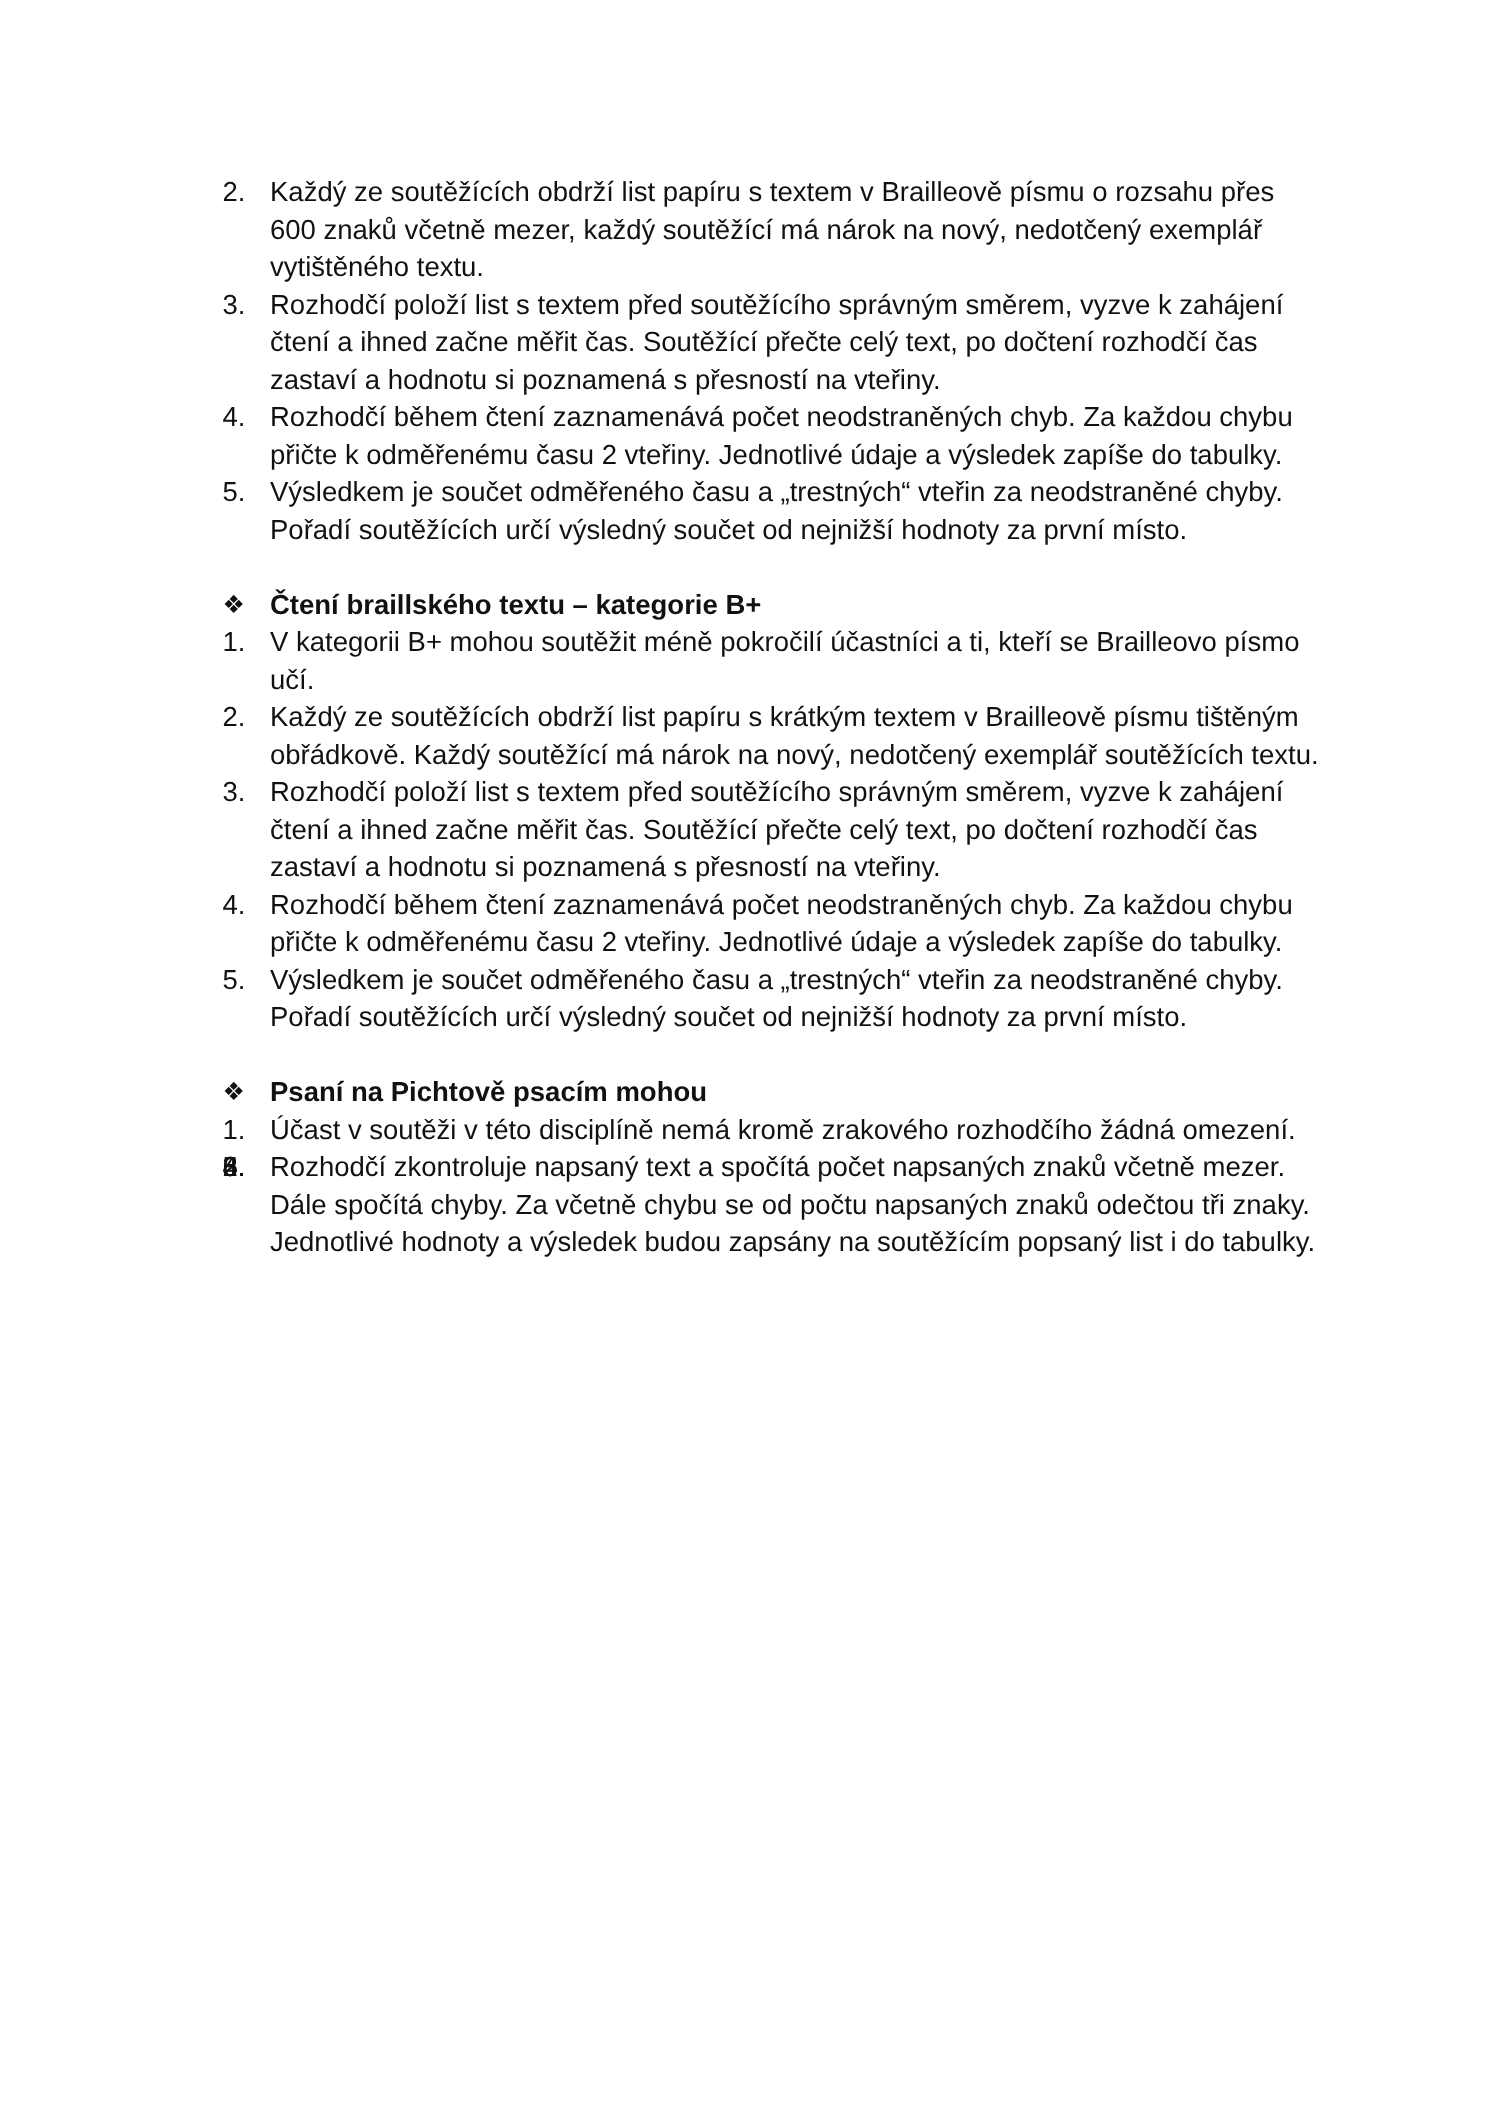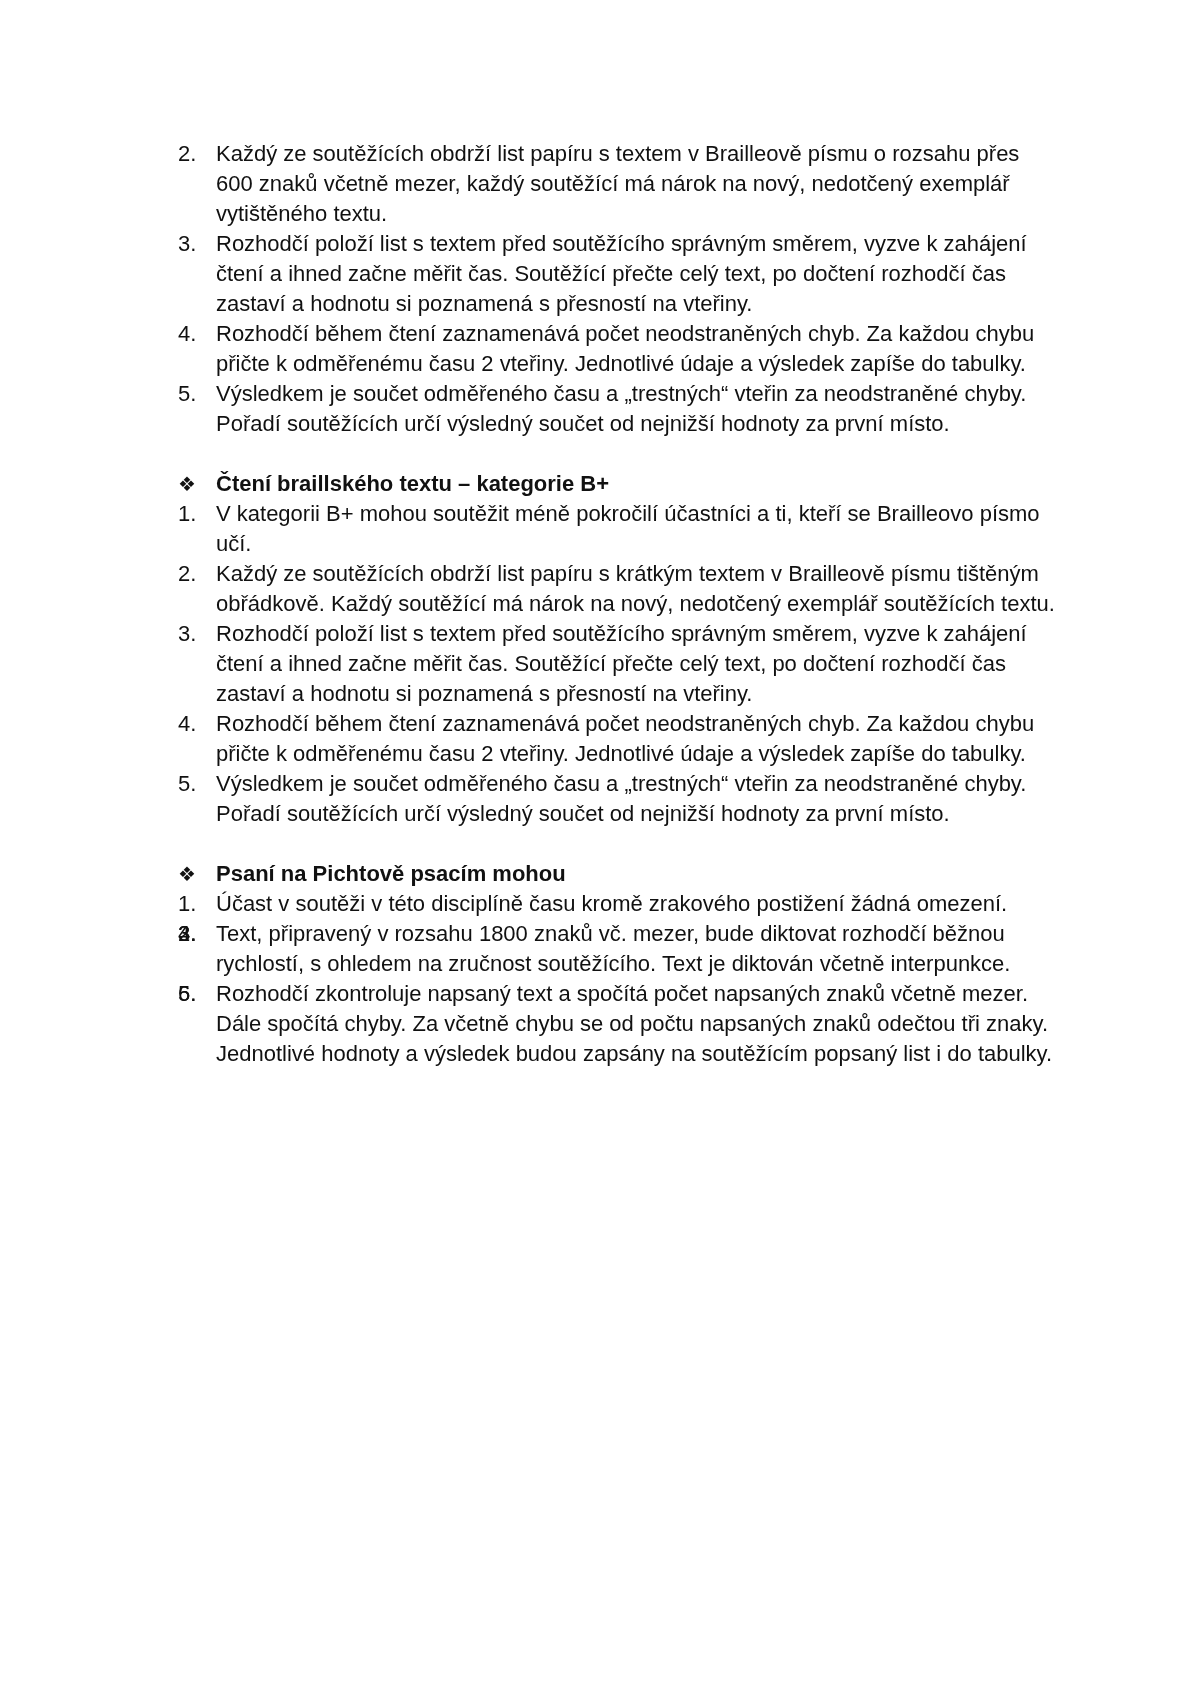--- a/index.html
+++ b/index.html
@@ -91,23 +91,23 @@
         <li><span class="num">5.</span><span>Výsledkem je součet odměřeného času a „trestných“ vteřin za neodstraněné chyby. Pořadí soutěžících určí výsledný součet od nejnižší hodnoty za první místo.</span></li>
       </ol>
     </div>
 
     <div class="section">
       <div class="heading">
         <span class="diamond">❖</span>
         <span>Psaní na Pichtově psacím mohou</span>
       </div>
       <ol class="list">
-        <li><span class="num">1.</span><span>Účast v soutěži v této disciplíně času kromě zrakového postižení žádná omezení.</span></li>
+        <li><span class="num">1.</span><span>Účast v soutěži v této disciplíně nemá kromě zrakového rozhodčího žádná omezení.</span></li>
         <li><span class="num">2.</span></li>
         <li><span class="num">3.</span></li>
-        <li><span class="num">4.</span><span>Text, připravený v rozsahu 1800 znaků vč. mezer, bude diktovat rozhodčí běžnou rychlostí, s ohledem na zručnost soutěžícího. Text je diktován včetně interpunkce.</span></li>
+        <li><span class="num">4.</span></li>
         <li><span class="num">5.</span></li>
         <li><span class="num">6.</span><span>Rozhodčí zkontroluje napsaný text a spočítá počet napsaných znaků včetně mezer. Dále spočítá chyby. Za včetně chybu se od počtu napsaných znaků odečtou tři znaky. Jednotlivé hodnoty a výsledek budou zapsány na soutěžícím popsaný list i do tabulky.</span></li>
       </ol>
     </div>
 
   </div>
 </div>
 
 </body></html>

